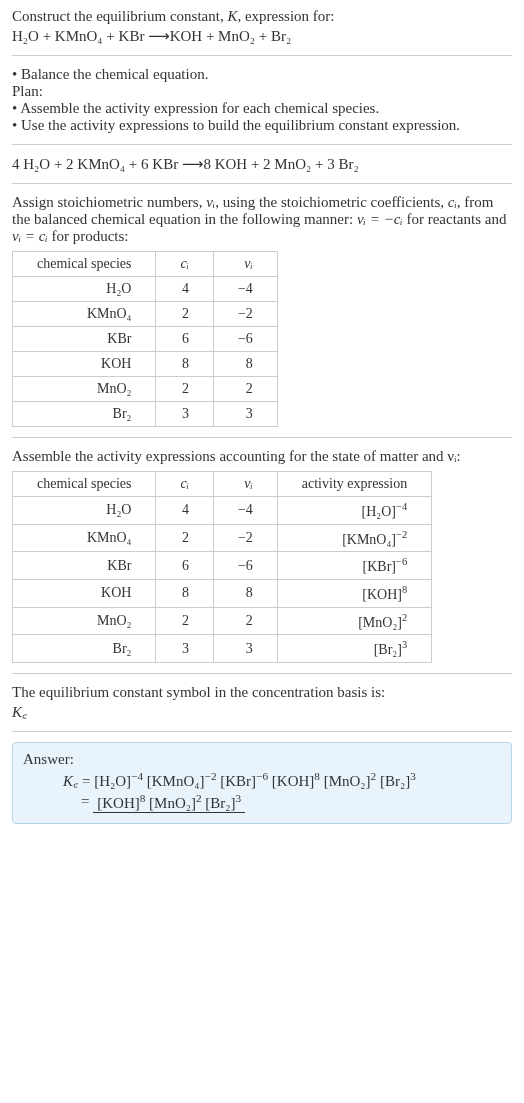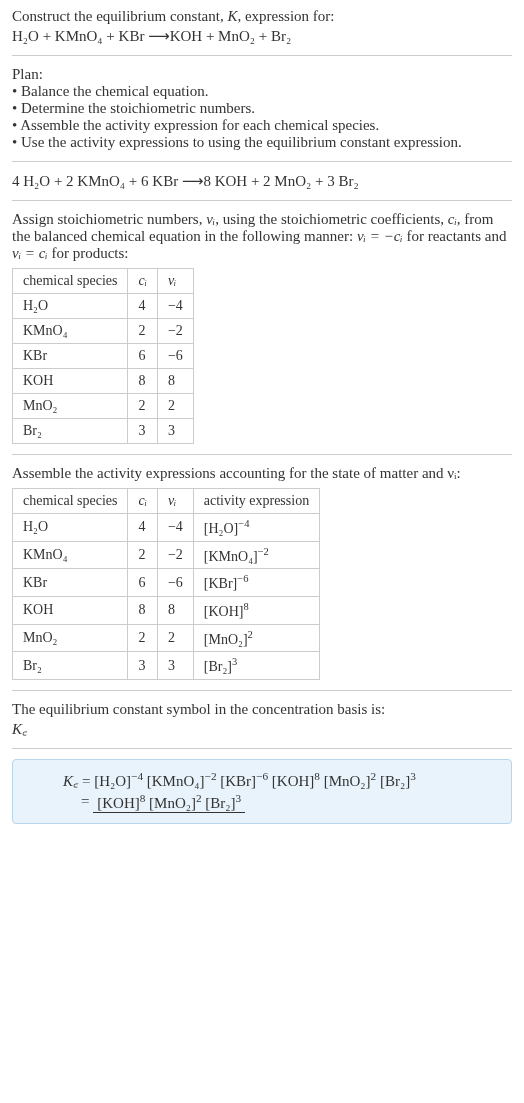--- a/index.html
+++ b/index.html
@@ -22,22 +22,22 @@
   }
   .italic { font-style: italic; }
   table {
     border-collapse: collapse;
     margin-top: 6px;
     margin-bottom: 6px;
     font-size: 14px;
   }
   th, td {
     border: 1px solid #ccc;
-    padding: 4px 10px;
-    text-align: left;
+    padding: 4px 24px;
+    text-align: right;
     vertical-align: middle;
     white-space: nowrap;
   }
   th {
     font-weight: normal;
     background: #fff;
   }
   .sup { vertical-align: super; font-size: 0.75em; }
   .answer-box {
     background: #e8f3fb;
@@ -76,25 +76,24 @@
     <span>Construct the equilibrium constant, </span><span class="italic">K</span><span>, expression for:</span>
   </div>
   <div class="eq-line">
     <span>H₂O + KMnO₄ + KBr</span><span class="arrow"></span><span>KOH + MnO₂ + Br₂</span>
   </div>
 </div>
 
 <hr>
 
 <div class="section">
+  <div>• Balance the chemical equation.</div>
   <div>Plan:</div>
-  <div>• Balance the chemical equation.</div>
-  <div>• Determine the stoichiometric numbers.</div>
   <div>• Assemble the activity expression for each chemical species.</div>
-  <div>• Use the activity expressions to using the equilibrium constant expression.</div>
+  <div>• Use the activity expressions to build the equilibrium constant expression.</div>
 </div>
 
 <hr>
 
 <div class="section">
   <div class="eq-line">
     <span>4 H₂O + 2 KMnO₄ + 6 KBr</span><span class="arrow"></span><span>8 KOH + 2 MnO₂ + 3 Br₂</span>
   </div>
 </div>
 
@@ -204,20 +203,21 @@
 <div class="section">
   <div>The equilibrium constant symbol in the concentration basis is:</div>
   <div class="italic">K꜀</div>
 </div>
 
 <hr>
 
 <div class="section">
 
   <div class="answer-box">
+    <div>Answer:</div>
 
     <div class="eq-line indent-eq">
       <span class="italic">K꜀</span><span> = </span><span><span>[H₂O]</span><span class="sup">−4</span></span>
       <span> <span>[KMnO₄]</span><span class="sup">−2</span></span>
       <span> <span>[KBr]</span><span class="sup">−6</span></span>
       <span> <span>[KOH]</span><span class="sup">8</span></span>
       <span> <span>[MnO₂]</span><span class="sup">2</span></span>
       <span> <span>[Br₂]</span><span class="sup">3</span></span>
     </div>
 

